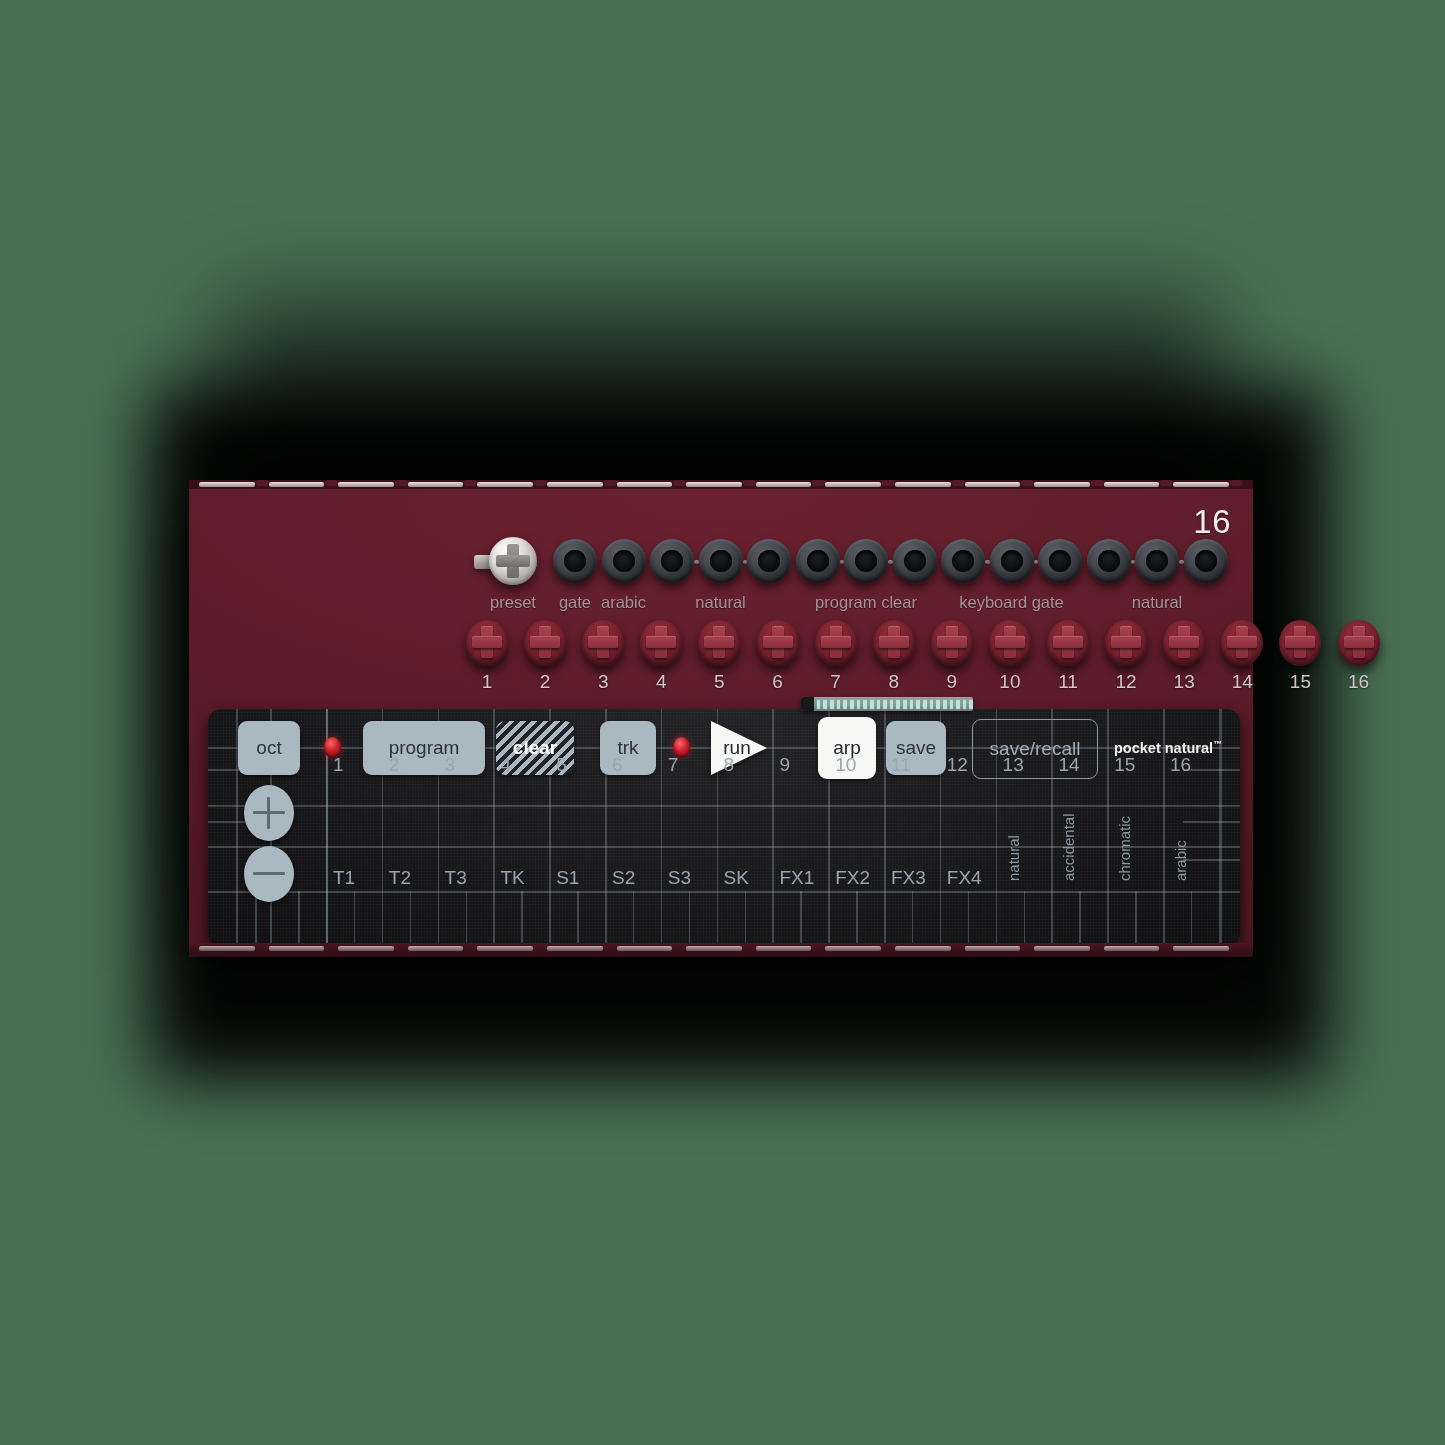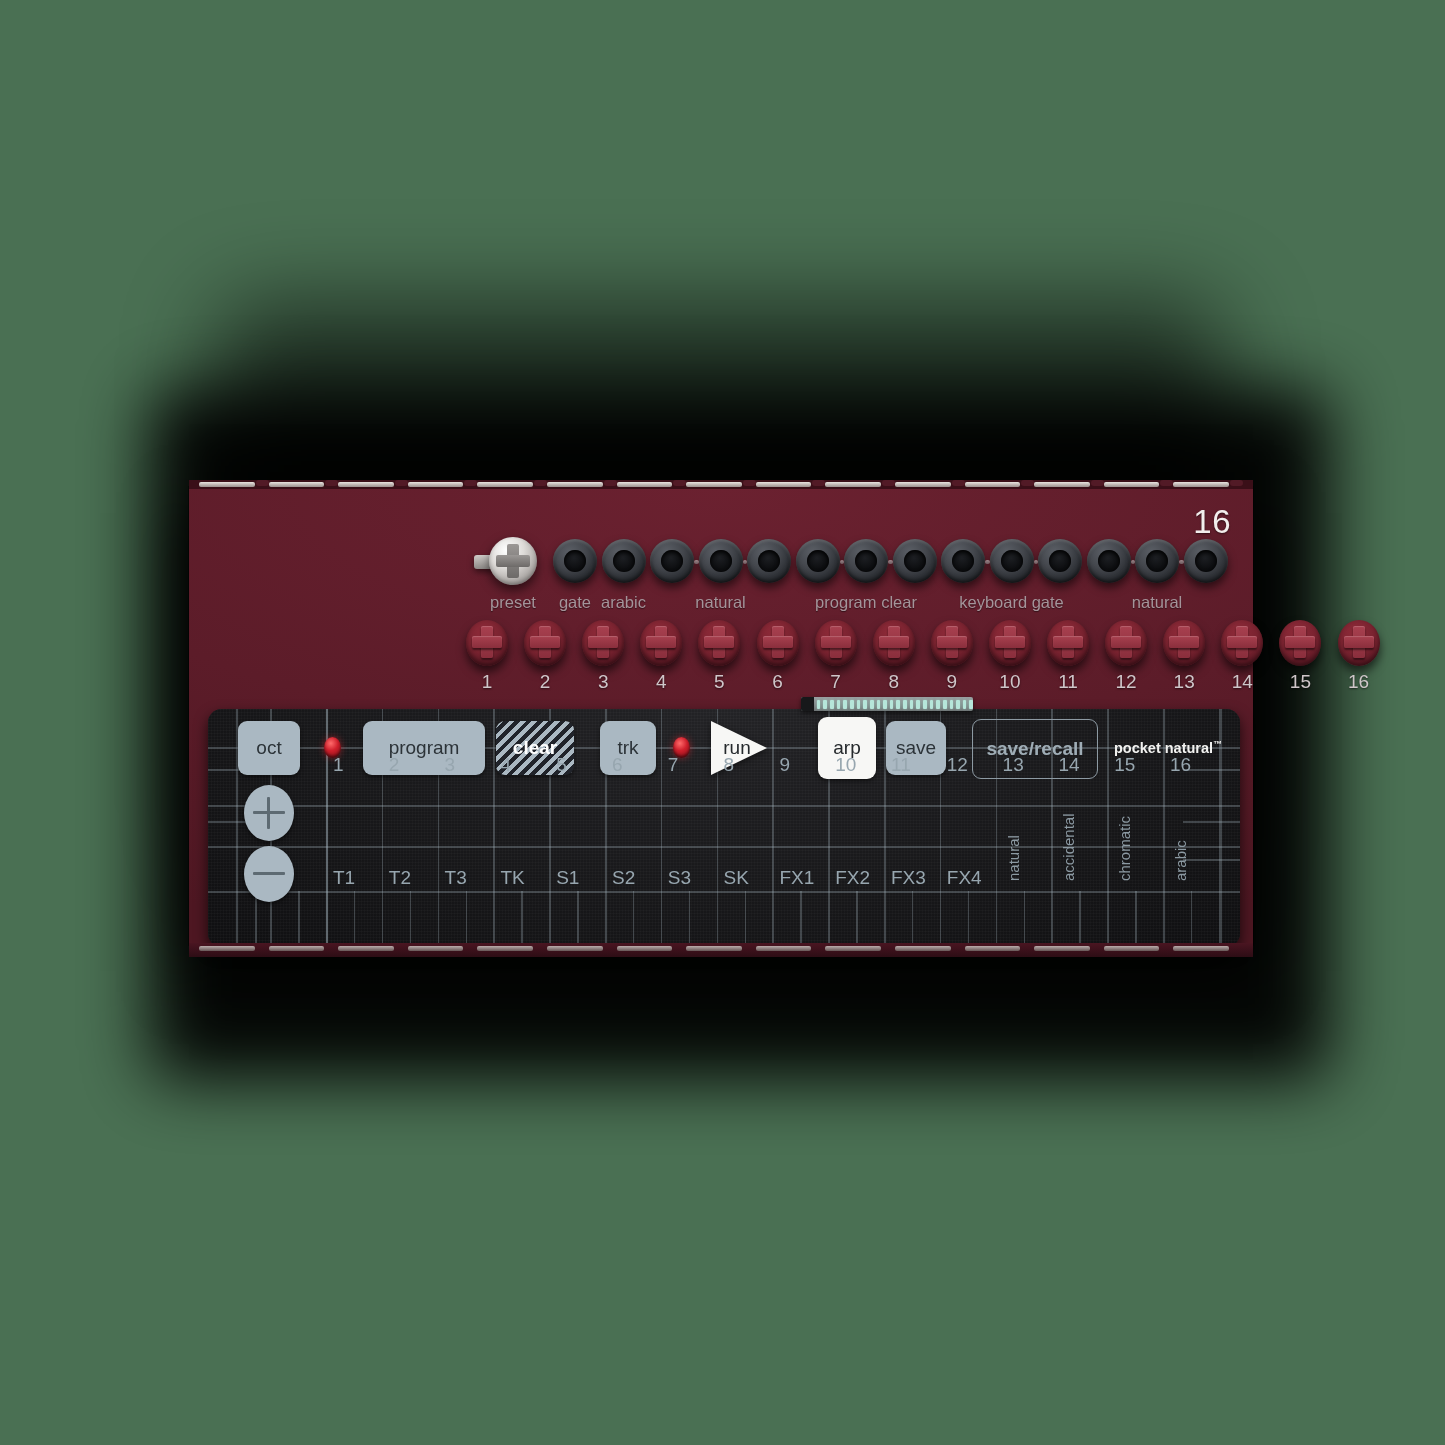--- a/index.html
+++ b/index.html
@@ -494,21 +494,21 @@
         <div class="runwrap" style="left: 503px; top: 12px; width: 58px; height: 54px;">
           <div class="tri"></div>
           <div class="lbl">run</div>
         </div>
         <div class="pbtn white" style="left: 610px; top: 8px; width: 58px; height: 62px;">
           <span>arp</span>
         </div>
         <div class="pbtn" style="left: 678px; top: 12px; width: 60px; height: 54px;">
           <span>save</span>
         </div>
-        <div class="pbtn outline" style="left: 764px; top: 10px; width: 124px; height: 58px; font-weight: bold;">
+        <div class="pbtn outline" style="left: 764px; top: 10px; width: 124px; height: 58px;">
           <span>save/recall</span>
         </div>
         <div class="po-mark" style="left: 906px; top: 30px;"><span>pocket natural</span><sup>™</sup></div>
         <div class="circ" style="left: 36px; top: 76px; width: 50px; height: 56px;">
           <div class="bar" style="left:23px;top:12px;width:3px;height:32px;"></div>
           <div class="bar" style="left:9px;top:26px;width:32px;height:3px;"></div>
         </div>
         <div class="circ" style="left: 36px; top: 137px; width: 50px; height: 56px;">
           <div class="bar" style="left:9px;top:26px;width:32px;height:3px;"></div>
         </div>

